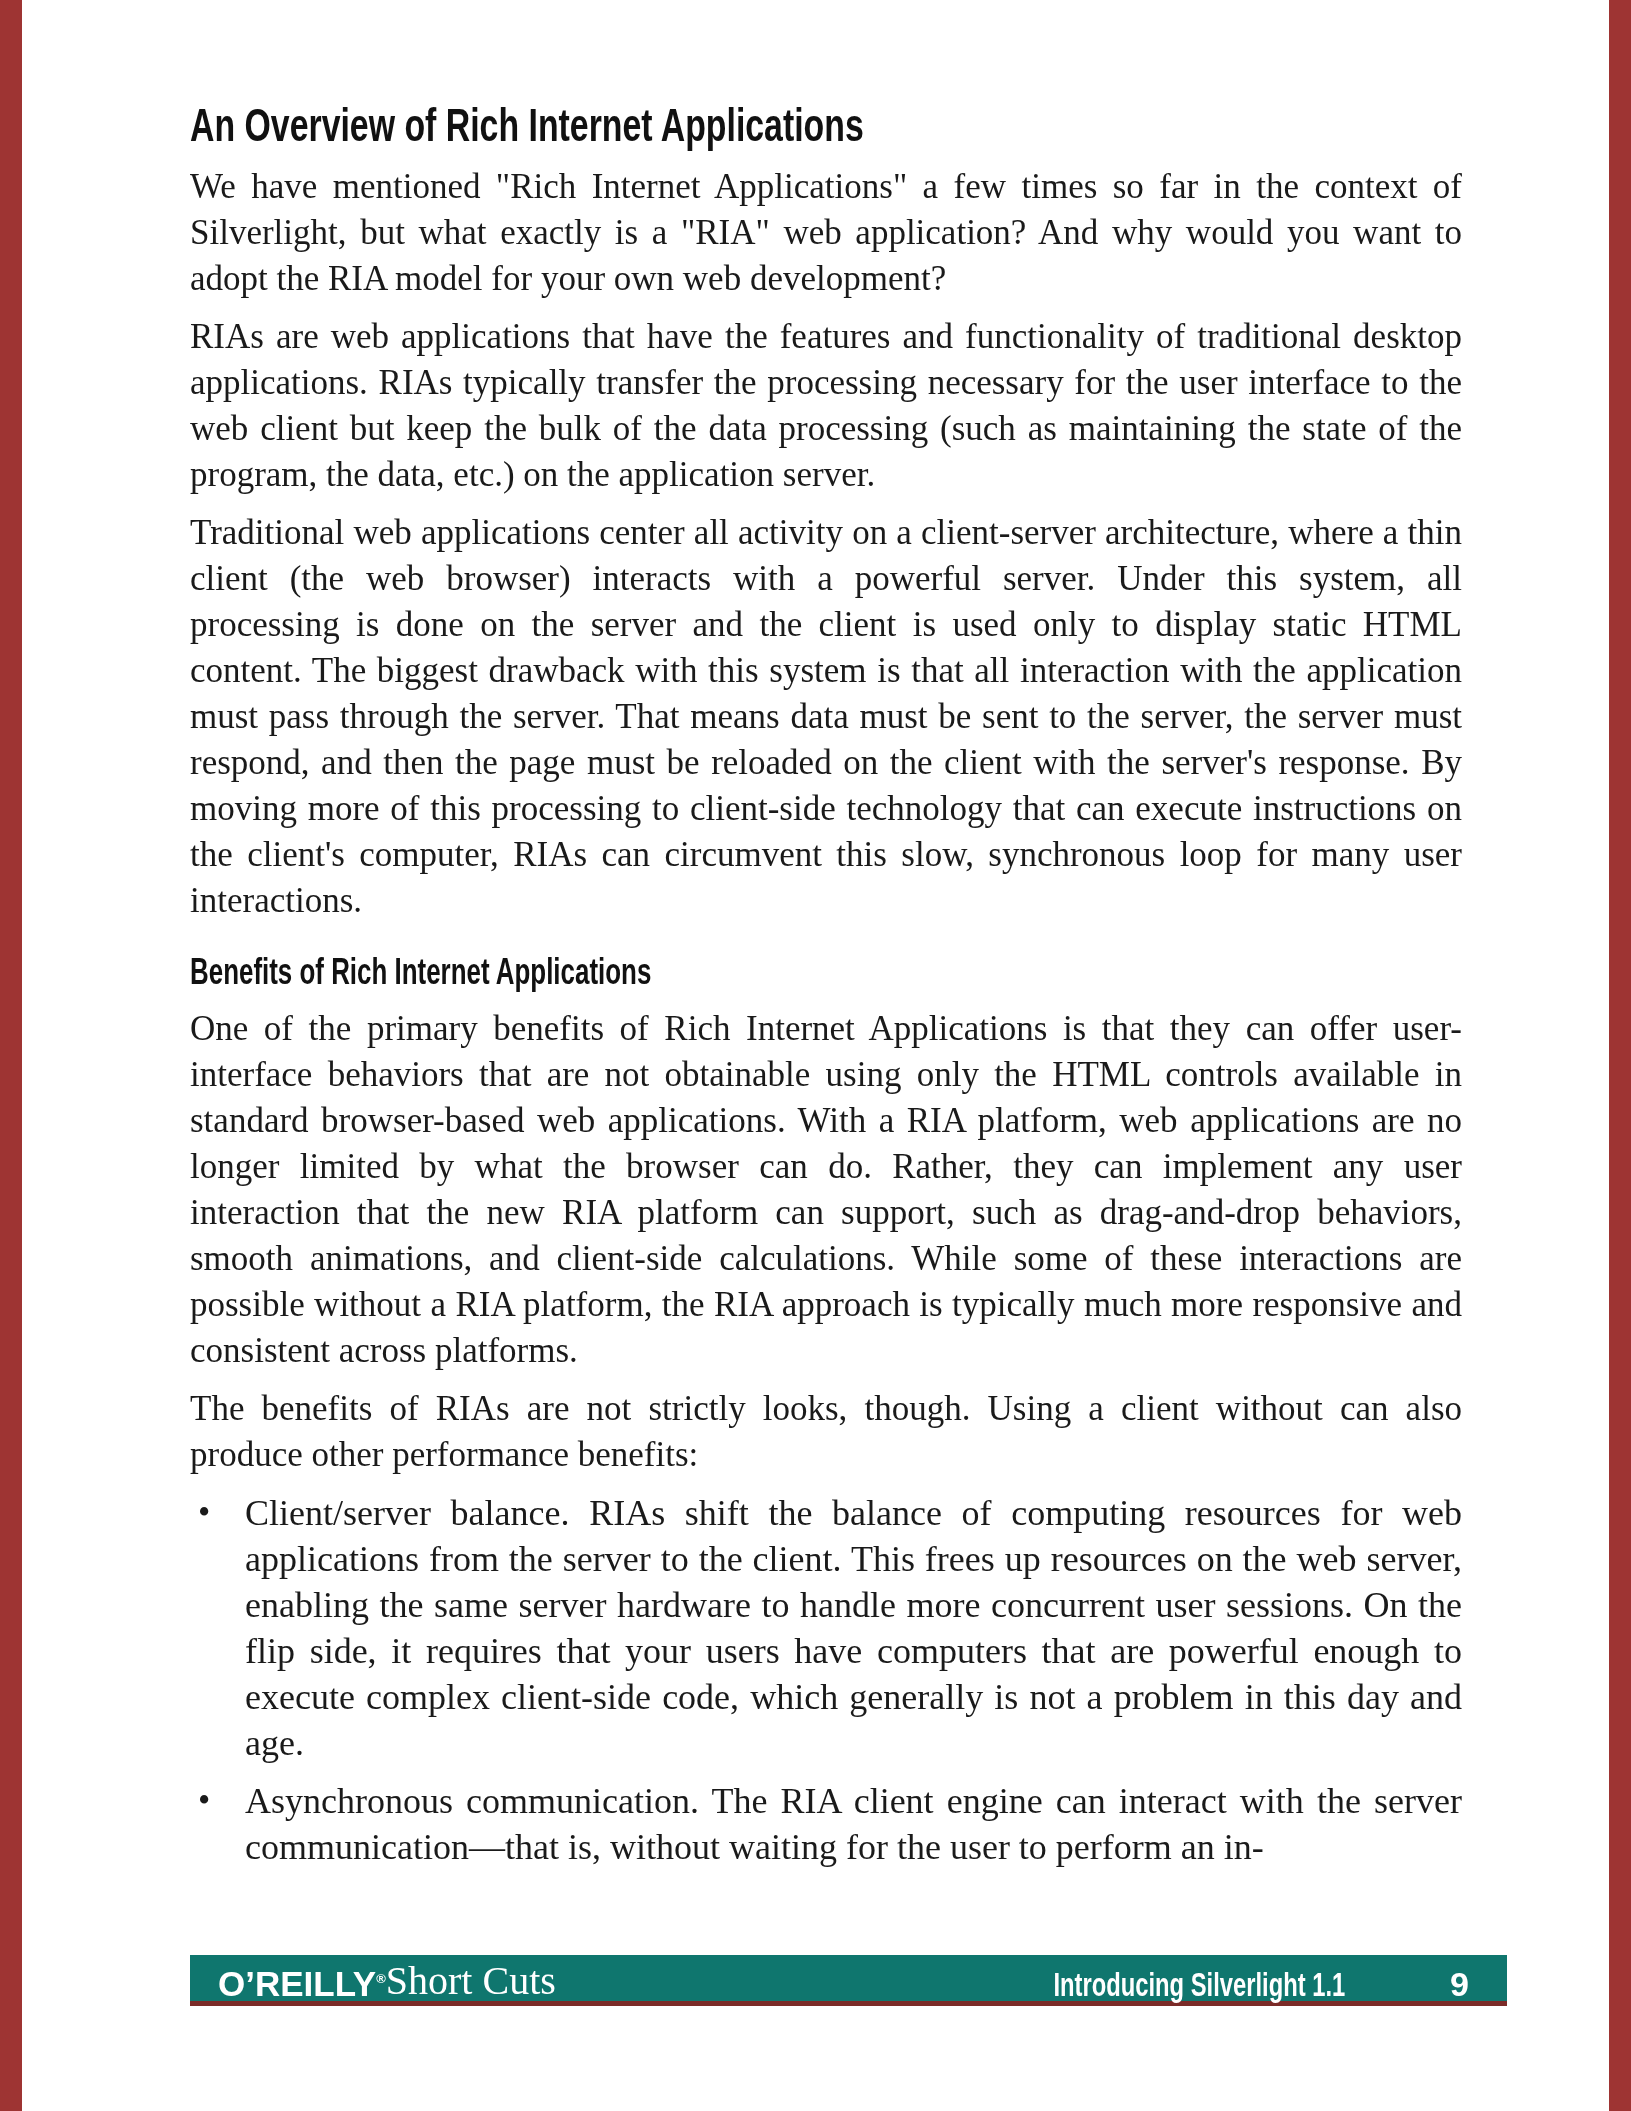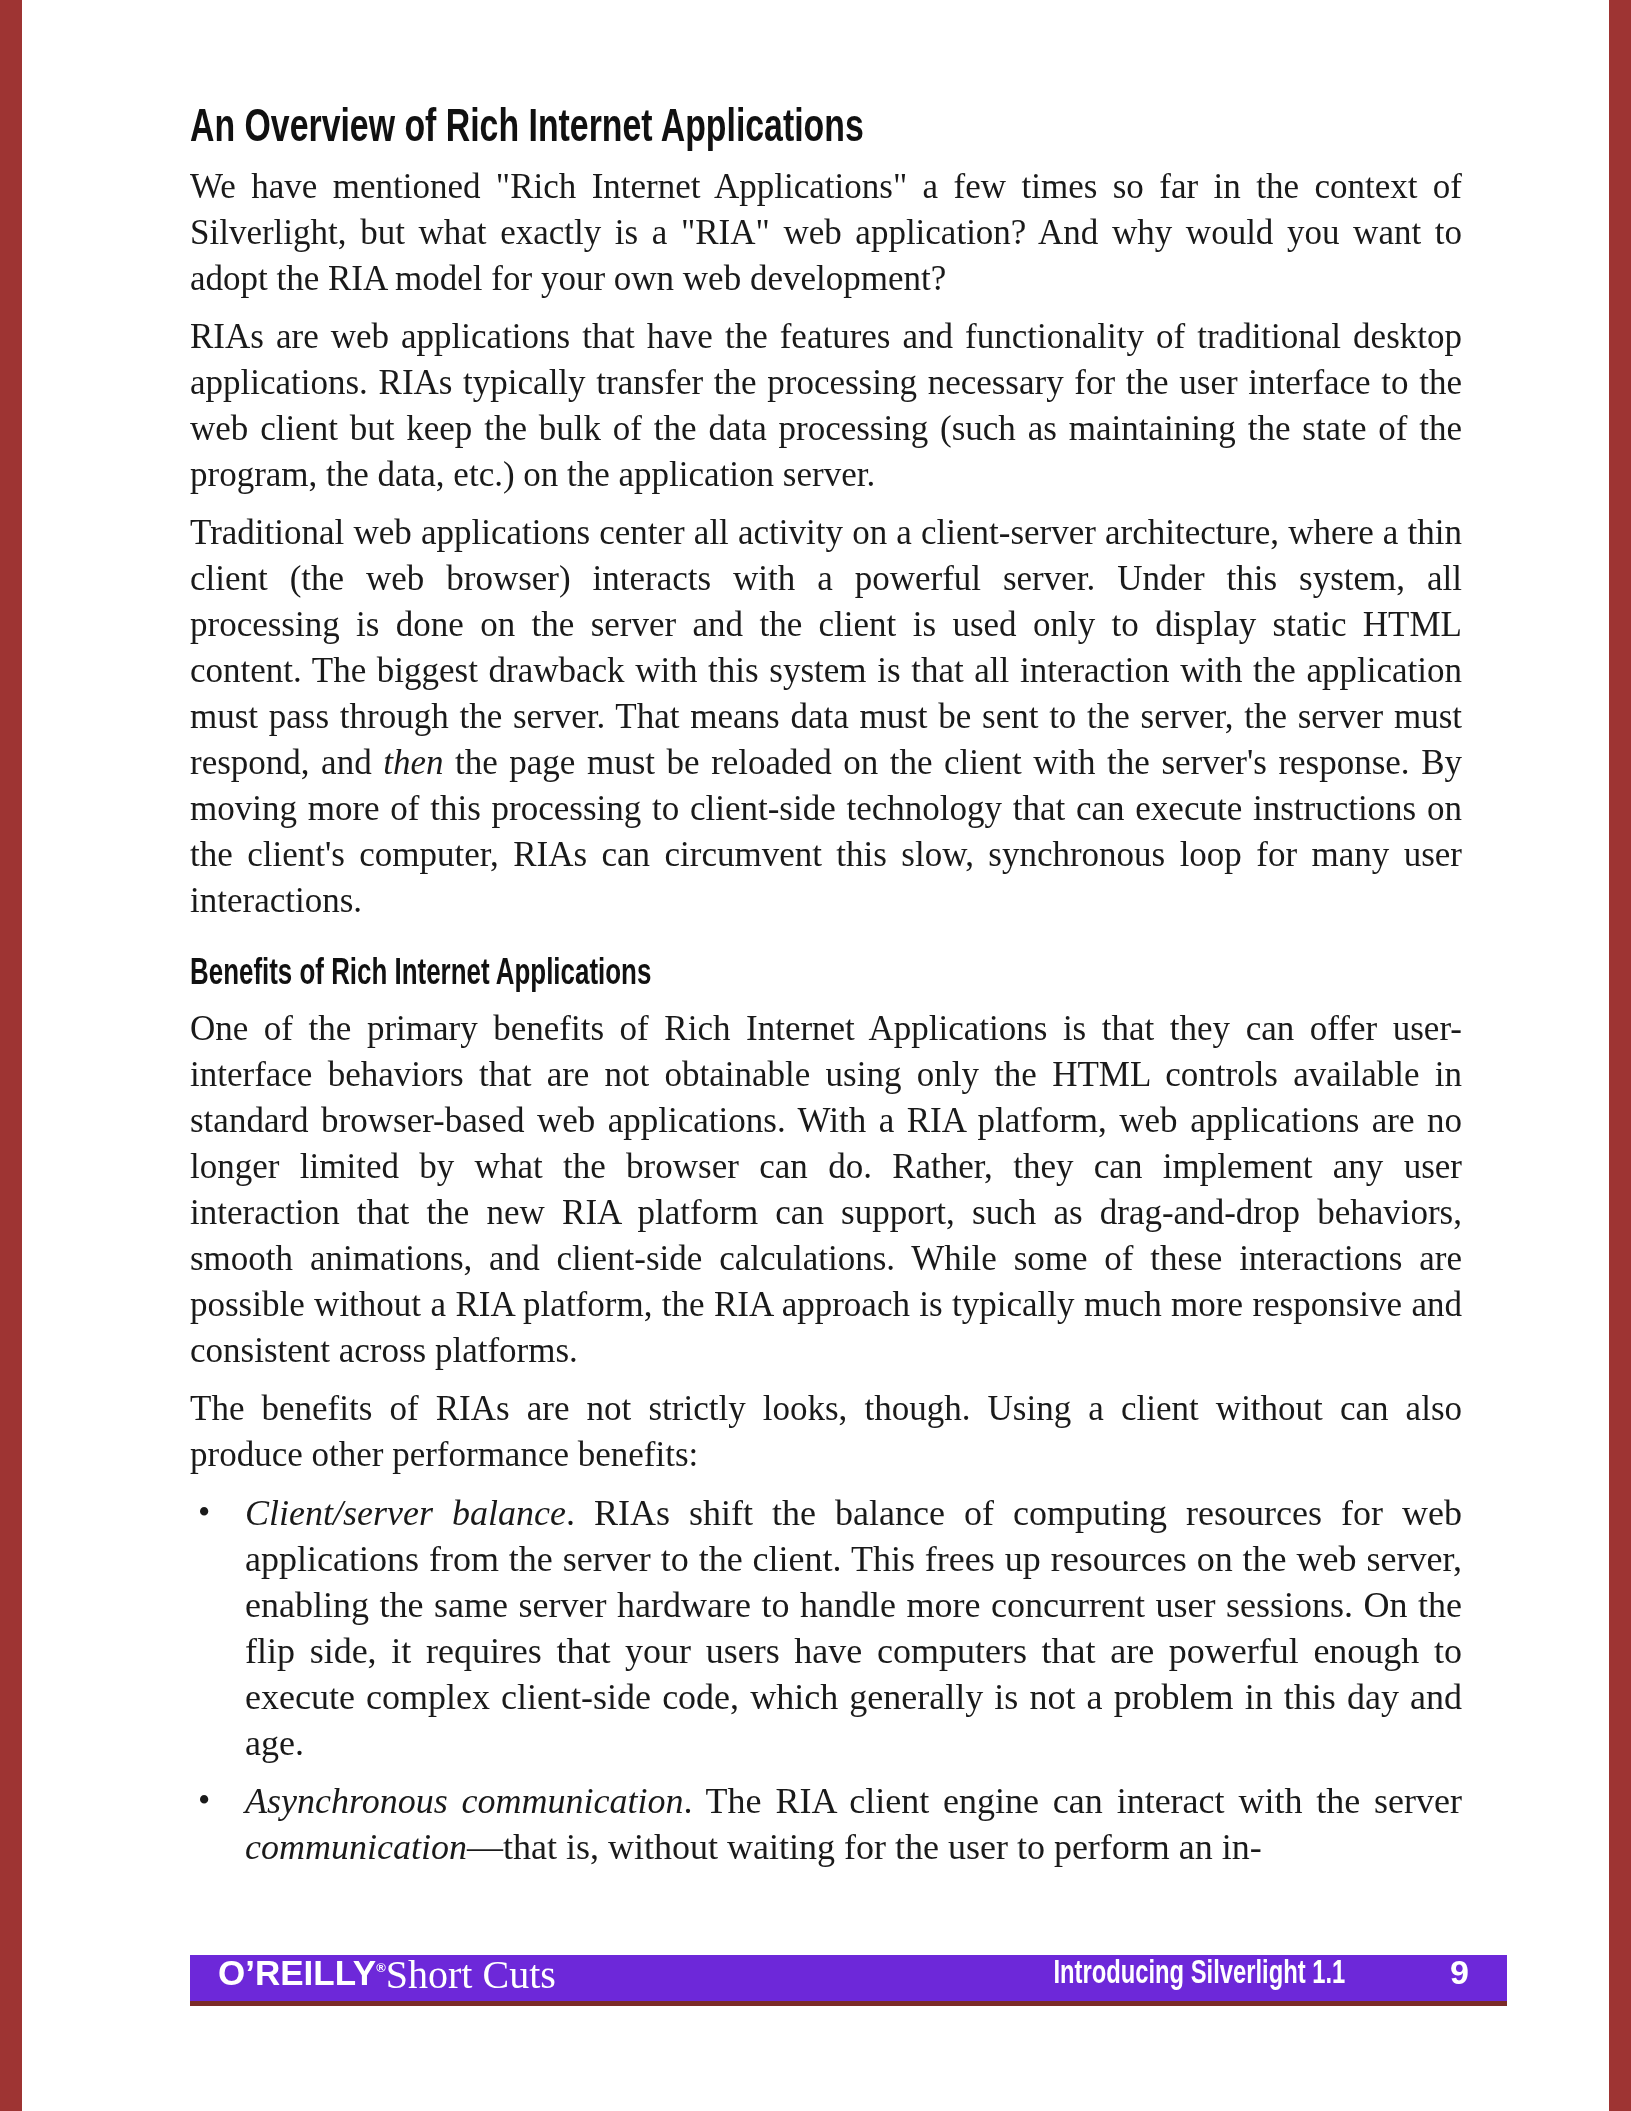--- a/index.html
+++ b/index.html
@@ -70,33 +70,33 @@
     padding-left: 8px;
     font-size: 35px;
     line-height: 46px;
   }
   .bullet-row .btext {
     flex: 1;
     font-size: 36px;
     line-height: 46px;
     text-align: justify;
   }
-  .ital { font-style: italic; }
+  .ital { }
 
   .footer-bar {
     position: absolute;
     left: 190px;
     top: 1955px;
     width: 1251px;
     height: 46px;
     box-sizing: content-box;
-    background: #6d28d9;
+    background: #0f766e;
     border-bottom: 5px solid #7b2b28;
     display: flex;
-    align-items: flex-start;
+    align-items: flex-end;
     padding-left: 28px;
     padding-right: 38px;
     color: #ffffff;
   }
   .brand {
     font-family: "Liberation Sans", sans-serif;
     font-weight: bold;
     font-size: 35px;
     line-height: 1;
     white-space: nowrap;

